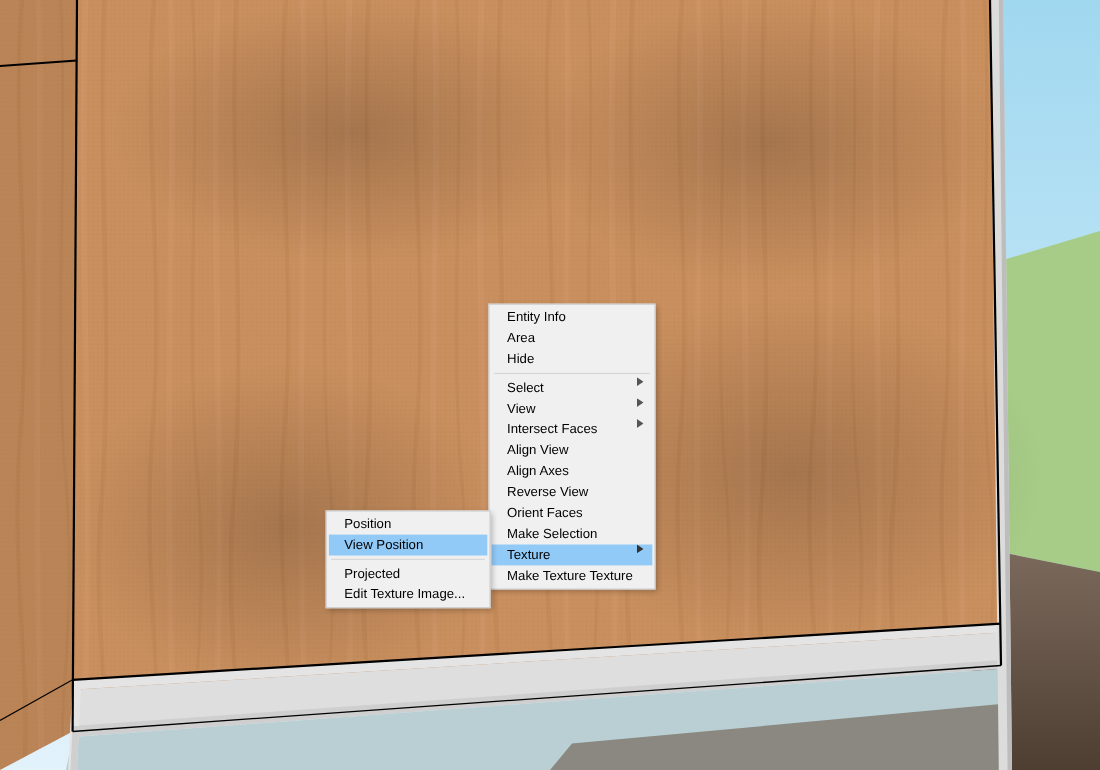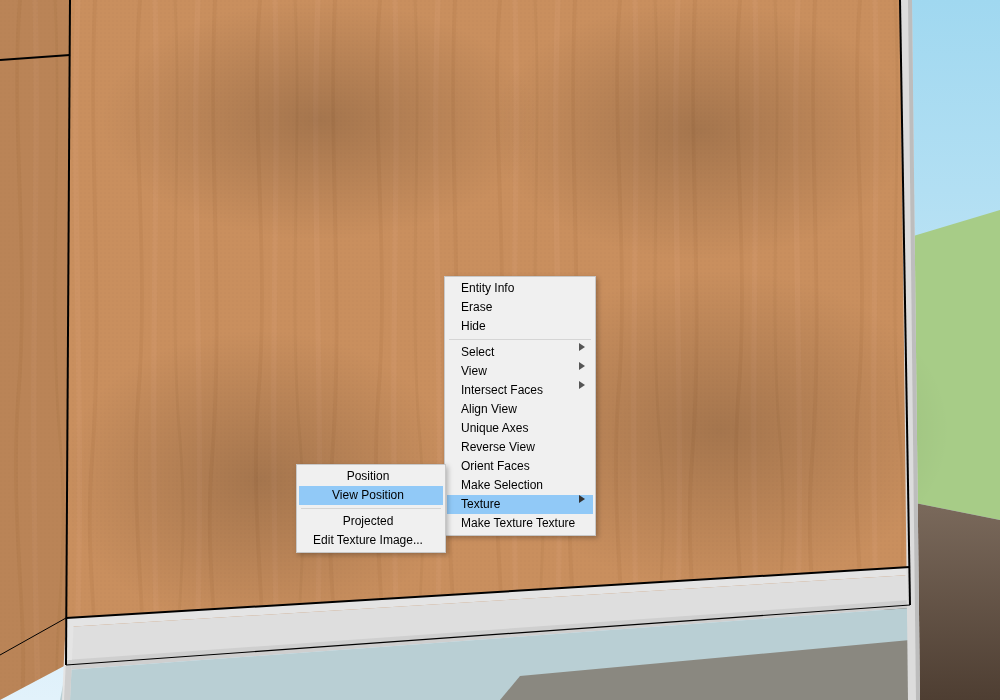--- a/index.html
+++ b/index.html
@@ -50,21 +50,21 @@
     top: 0;
     bottom: 0;
     width: 8px;
     display: flex;
     align-items: center;
     justify-content: center;
   }
   .menu .arrow svg { display: block; }
 
   #menu-main { left: 444px; top: 276px; width: 152px; }
-  #menu-sub  { left: 296px; top: 464px; width: 150px; text-align: center; }
+  #menu-sub  { left: 296px; top: 464px; width: 150px; }
 </style>
 </head>
 <body>
 
 <div class="viewport">
 
   <svg viewBox="0 0 1000 700" width="1000" height="700">
     <defs>
       <linearGradient id="sky" x1="0" y1="0" x2="0" y2="1">
         <stop offset="0" stop-color="#a0d8f0"></stop>
@@ -134,21 +134,21 @@
     <polyline points="66,665 910,605" fill="none" stroke="#000" stroke-width="1.2"></polyline>
     <polyline points="0,60 70,55" fill="none" stroke="#000" stroke-width="2"></polyline>
     <polyline points="0,655 66,618" fill="none" stroke="#000" stroke-width="1"></polyline>
   </svg>
 
   <div id="menu-main" class="menu">
     <div class="item">
       <span>Entity Info</span>
     </div>
     <div class="item">
-      <span>Erase</span>
+      <span>Area</span>
     </div>
     <div class="item">
       <span>Hide</span>
     </div>
     <div class="sep"></div>
     <div class="item">
       <span>Select</span>
       <span class="arrow">
         <svg width="6" height="8">
             <polygon points="0,0 6,4 0,8" fill="#555"></polygon>
@@ -168,21 +168,21 @@
       <span class="arrow">
         <svg width="6" height="8">
             <polygon points="0,0 6,4 0,8" fill="#555"></polygon>
           </svg>
       </span>
     </div>
     <div class="item">
       <span>Align View</span>
     </div>
     <div class="item">
-      <span>Unique Axes</span>
+      <span>Align Axes</span>
     </div>
     <div class="item">
       <span>Reverse View</span>
     </div>
     <div class="item">
       <span>Orient Faces</span>
     </div>
     <div class="item">
       <span>Make Selection</span>
     </div>

